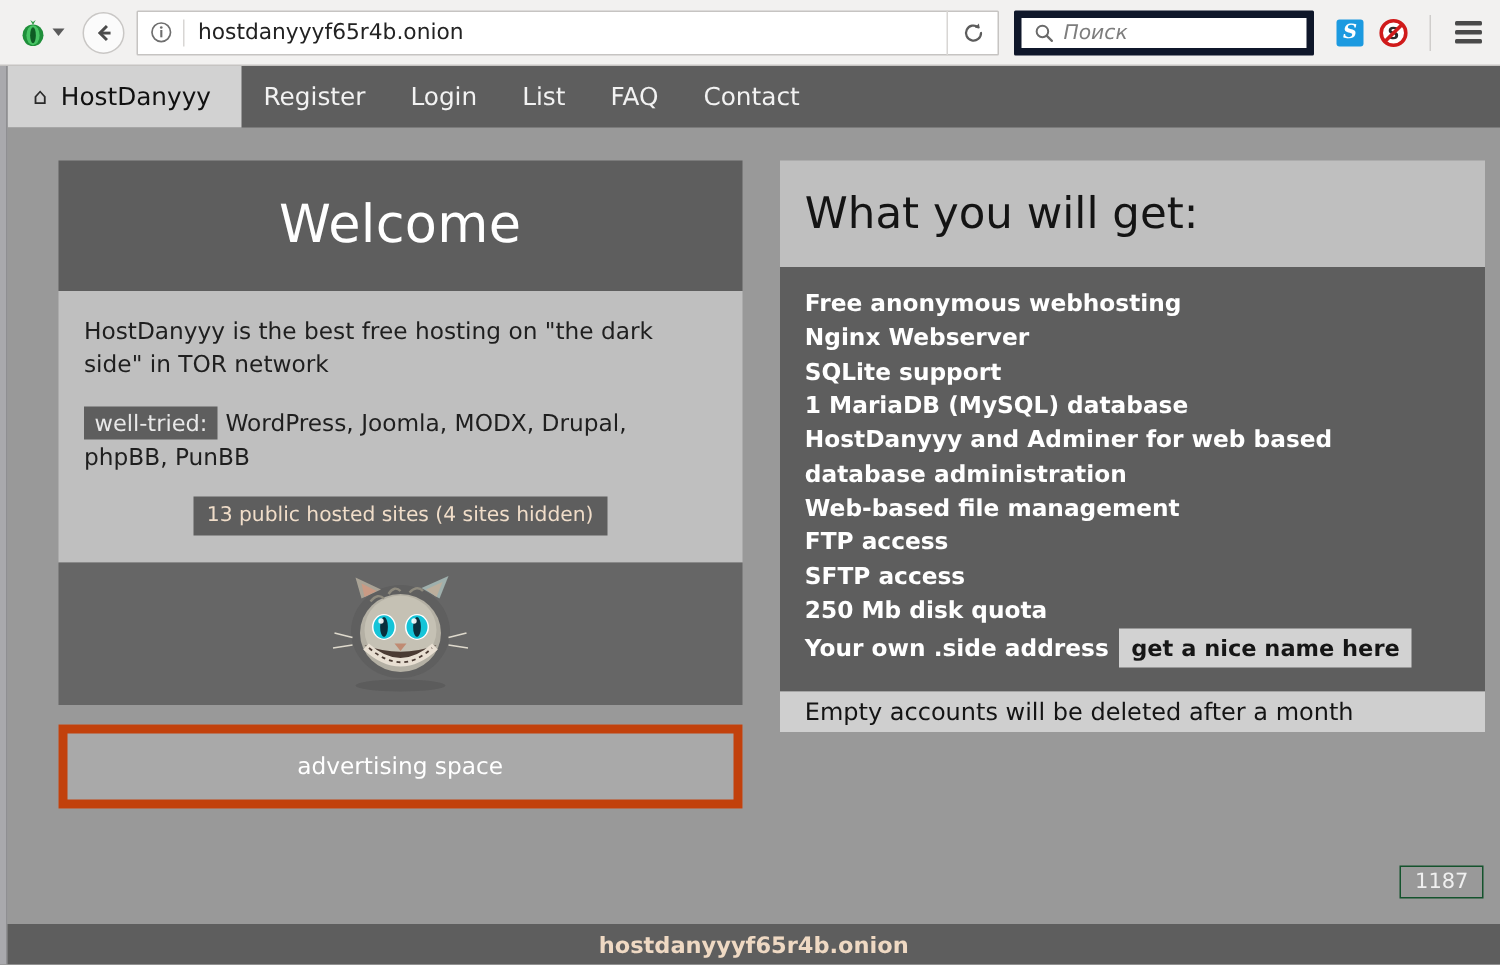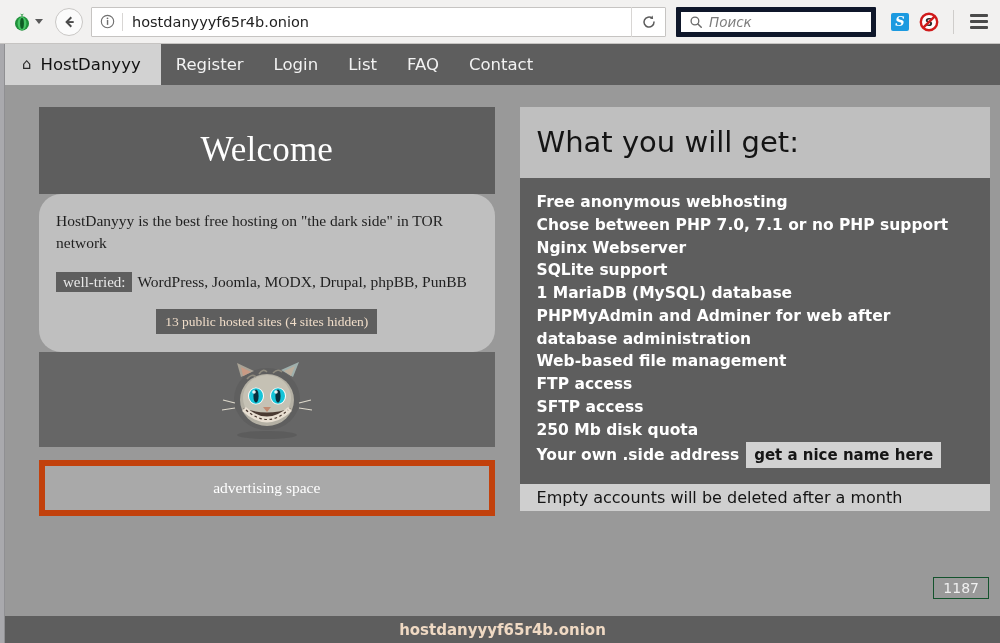--- a/index.html
+++ b/index.html
@@ -133,37 +133,37 @@
   }
   .nav-item:first-of-type { padding-left: 19px; }
 
   
   .content {
     display: flex;
     gap: 25px;
     padding: 22px 10px 0 34px;
     margin-left: 5px;
   }
-  .col-left { width: 457px; font-family: Liberation Serif, serif; }
+  .col-left { width: 457px; }
   .col-right { width: 472px; }
 
   .panel { width: 100%; }
 
   
   .panel-head-dark {
     background: #5e5e5e; color: #ffffff;
     text-align: center;
     font-size: 35px; font-weight: normal;
     padding: 23px 10px 24px;
     letter-spacing: 0.2px;
   }
   .panel-body-light {
     background: #bfbfbf; color: #1f1f1f;
     padding: 16px 17px 18px;
-    font-size: 15.5px; line-height: 1.45; border-radius: 22px;
+    font-size: 15.5px; line-height: 1.45;
   }
   .intro-p { margin: 0 0 16px 0; }
   .tried-line { margin: 0 0 15px 0; }
   .tag-dark {
     background: #5e5e5e; color: #e8e8e8;
     padding: 2px 7px; margin-right: 5px;
     font-size: 15px;
     white-space: nowrap;
   }
   .counter-wrap { text-align: center; }
@@ -373,25 +373,24 @@
     </div>
 
     <div class="col-right">
 
       <div class="panel">
         <div class="panel-head-light">What you will get:</div>
 
         <div class="panel-body-dark">
           <ul class="feat-list">
             <li>Free anonymous webhosting</li>
-            <li>Chose between PHP 7.0, 7.1 or no PHP support</li>
             <li>Nginx Webserver</li>
             <li>SQLite support</li>
             <li>1 MariaDB (MySQL) database</li>
-            <li>PHPMyAdmin and Adminer for web after database administration</li>
+            <li>HostDanyyy and Adminer for web based database administration</li>
             <li>Web-based file management</li>
             <li>FTP access</li>
             <li>SFTP access</li>
             <li>250 Mb disk quota</li>
             <li>
               <span>Your own .side address</span><span class="inline-btn">get a nice name here</span>
             </li>
           </ul>
         </div>
 

